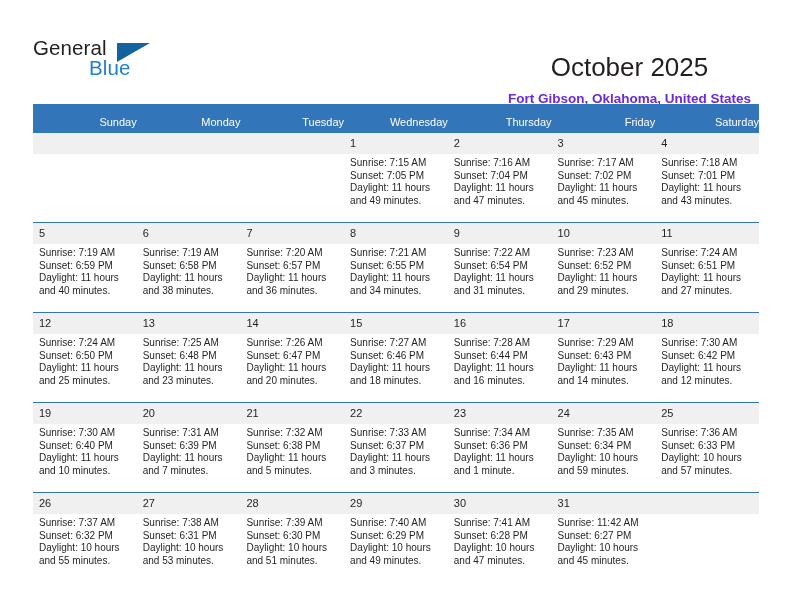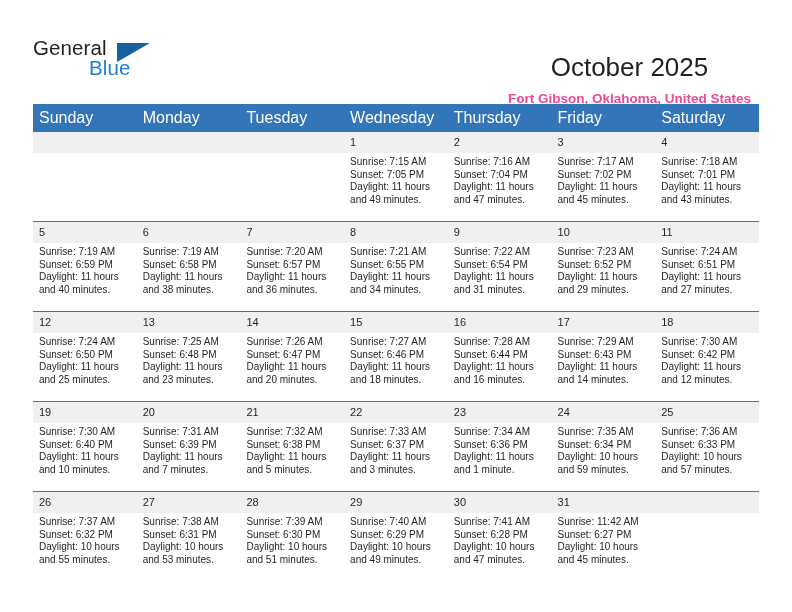--- a/index.html
+++ b/index.html
@@ -75,42 +75,42 @@
   .cal-title {
     font-size: 26px;
     font-weight: normal;
     color: #231f20;
     line-height: 34px;
     white-space: nowrap;
   }
   .cal-subtitle {
     font-size: 13.5px;
     font-weight: bold;
-    color: #ec4899;
+    color: #6d28d9;
     line-height: 20px;
     margin-top: 5px;
     white-space: nowrap;
   }
 
   
   .calendar {
     position: absolute;
     left: 33px;
     top: 104px;
     width: 726px;
     border-collapse: collapse;
     table-layout: fixed;
   }
   .calendar th {
     background: #3275b9;
     color: #ffffff;
-    font-size: 16px;
+    font-size: 11px;
     font-weight: normal;
-    text-align: left;
-    padding: 5px 0 5px 6px;
+    text-align: right;
+    padding: 11px 0 5px 6px;
     height: 13px;
     border: none;
   }
   .calendar col { width: 103.71px; }
 
   td.daycell {
     vertical-align: top;
     padding: 0;
     border: none;
     border-top: 1px solid #3275b9;

